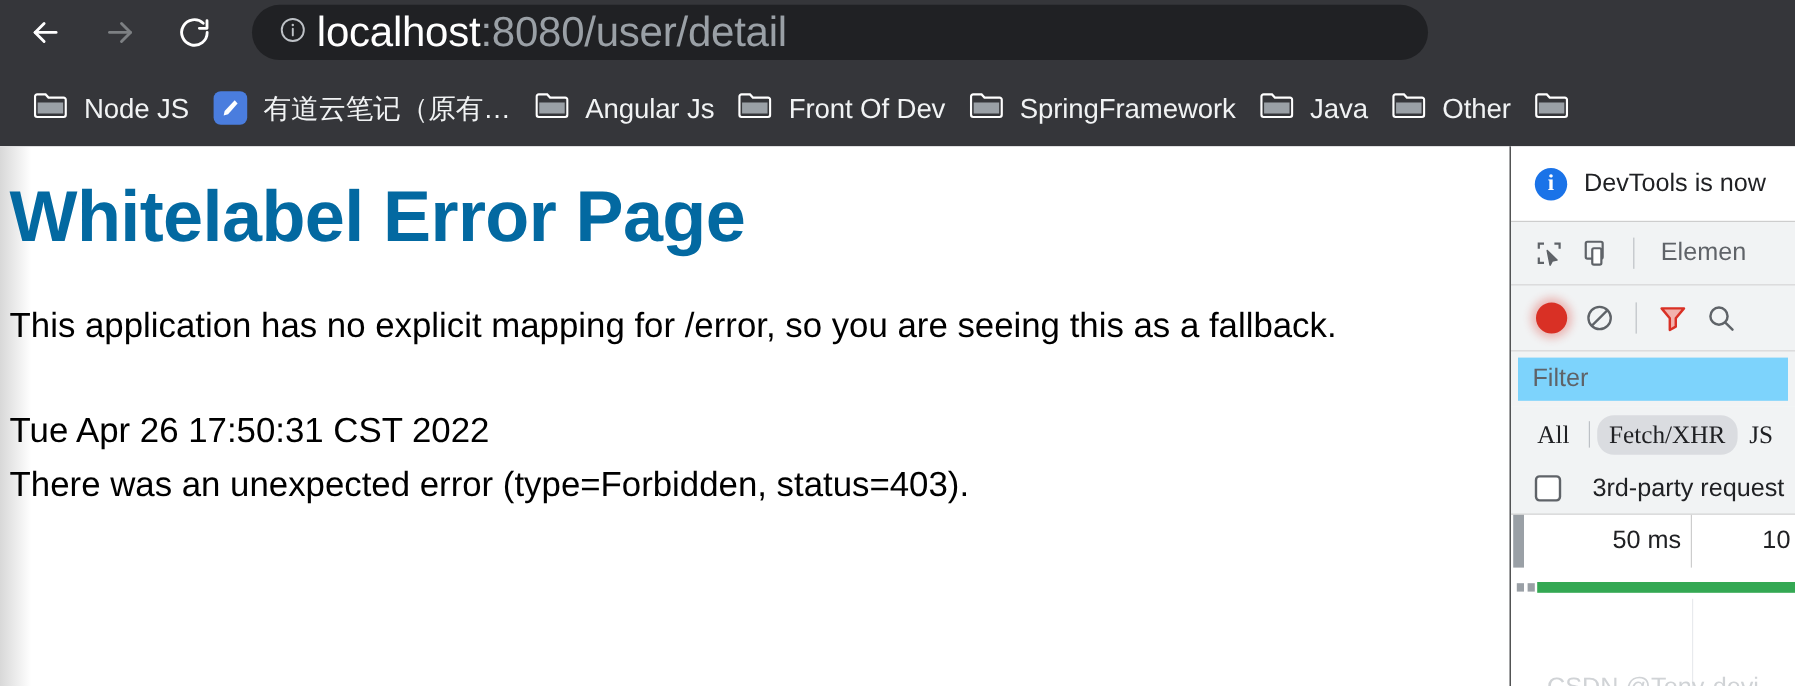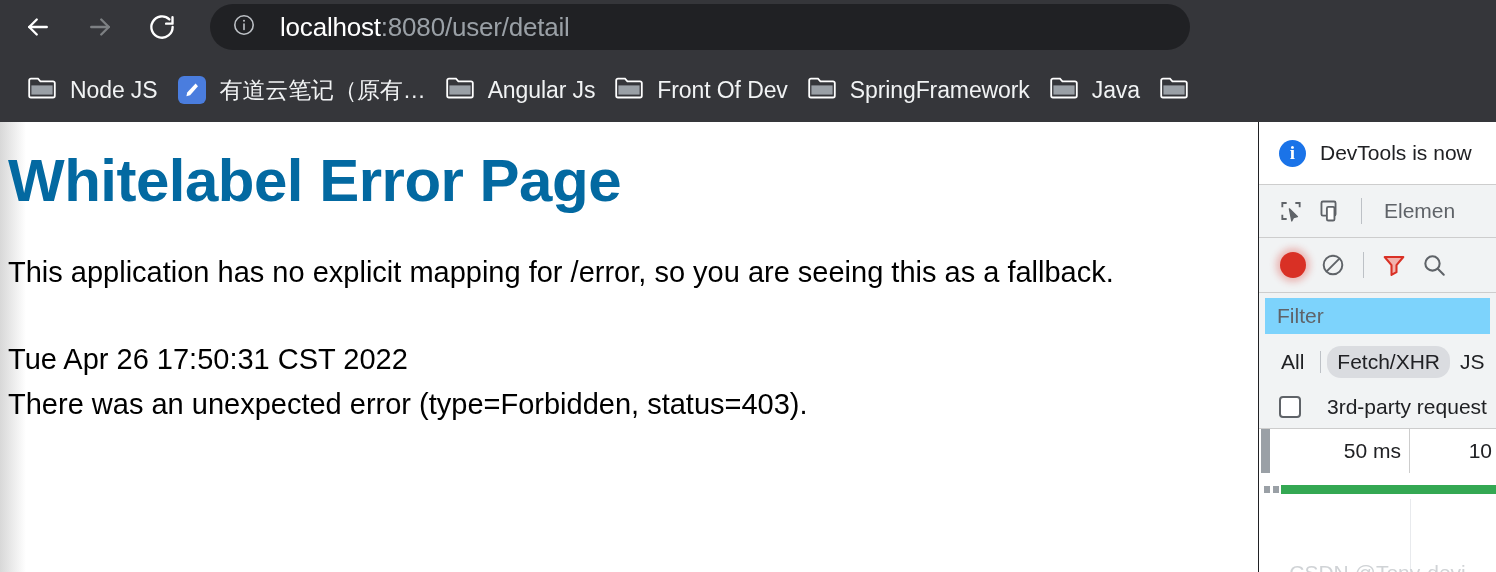--- a/index.html
+++ b/index.html
@@ -35,22 +35,22 @@
 
   .omnibox {
     position: absolute; left: 210px; top: 4px;
     width: 980px; height: 46px;
     background: #202124;
     border-radius: 23px;
     display: flex; align-items: center;
   }
   .info-circle { margin-left: 22px; flex: none; display: block; }
   .urltext {
-    margin-left: 24px;
-    font-size: 26px;
+    margin-left: 8px;
+    font-size: 35px;
     letter-spacing: -0.2px;
     white-space: nowrap;
     overflow: hidden;
   }
   .url-host { color: #ffffff; font-weight: 500; }
   .url-rest { color: #9aa0a6; }
 
   
   .bookmarks {
     position: absolute; left: 0; top: 58px;
@@ -200,20 +200,21 @@
     height: 46px;
     background: #f1f3f4;
     display: flex; align-items: center;
     padding-left: 12px;
     white-space: nowrap; overflow: hidden;
   }
   .chip {
     font-size: 21px; color: #202124;
     padding: 4px 10px; border-radius: 14px;
     flex: none;
+    font-family: Liberation Serif, serif;
   }
   .chip.active { background: #dadce0; }
   .chip-sep { width: 1px; height: 22px; background: #bdc1c6; margin: 0 6px; flex: none; }
 
   .dt-3rd {
     height: 44px;
     background: #f1f3f4;
     display: flex; align-items: center;
     padding-left: 20px;
     border-bottom: 1px solid #cdcdcd;
@@ -372,20 +373,29 @@
       <div class="bm">
         <span class="folder-ico">
           <svg width="28" height="24" viewBox="0 0 28 24">
             <path d="M1.2 4.5a1.8 1.8 0 0 1 1.8-1.8h7l2.4 2.6h12.6a1.8 1.8 0 0 1 1.8 1.8v12.6a1.8 1.8 0 0 1-1.8 1.8H3a1.8 1.8 0 0 1-1.8-1.8z" fill="none" stroke="#ffffff" stroke-width="1.8"></path>
             <rect x="3.4" y="9.4" width="21.2" height="9.2" fill="#9aa0a6"></rect>
           </svg>
         </span>
         <span class="bm-label">Java</span>
       </div>
 
+      <div class="bm">
+        <span class="folder-ico">
+          <svg width="28" height="24" viewBox="0 0 28 24">
+            <path d="M1.2 4.5a1.8 1.8 0 0 1 1.8-1.8h7l2.4 2.6h12.6a1.8 1.8 0 0 1 1.8 1.8v12.6a1.8 1.8 0 0 1-1.8 1.8H3a1.8 1.8 0 0 1-1.8-1.8z" fill="none" stroke="#ffffff" stroke-width="1.8"></path>
+            <rect x="3.4" y="9.4" width="21.2" height="9.2" fill="#9aa0a6"></rect>
+          </svg>
+        </span>
+        <span class="bm-label">Other</span>
+      </div>
 
       <div class="bm icon-only">
         <span class="folder-ico">
           <svg width="28" height="24" viewBox="0 0 28 24">
             <path d="M1.2 4.5a1.8 1.8 0 0 1 1.8-1.8h7l2.4 2.6h12.6a1.8 1.8 0 0 1 1.8 1.8v12.6a1.8 1.8 0 0 1-1.8 1.8H3a1.8 1.8 0 0 1-1.8-1.8z" fill="none" stroke="#ffffff" stroke-width="1.8"></path>
             <rect x="3.4" y="9.4" width="21.2" height="9.2" fill="#9aa0a6"></rect>
           </svg>
         </span>
 
       </div>

